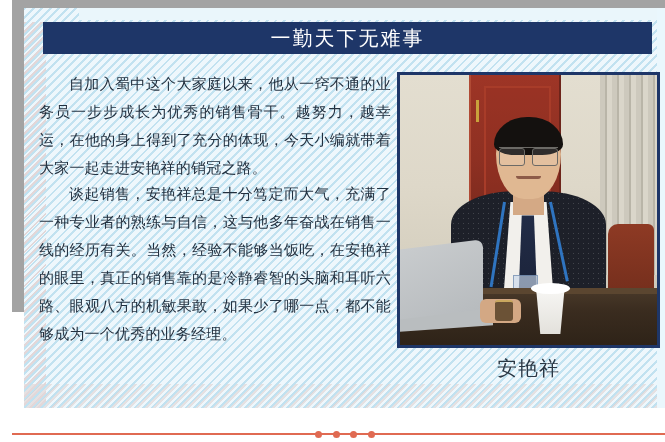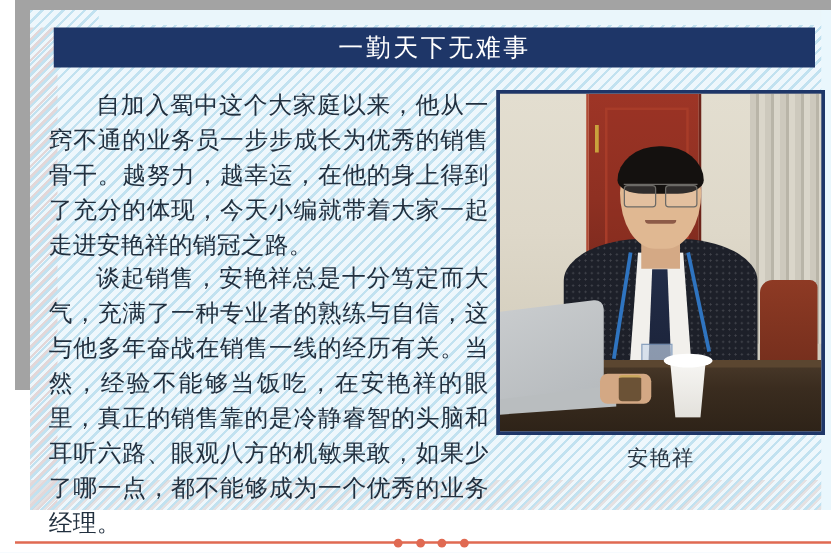--- a/index.html
+++ b/index.html
@@ -106,21 +106,21 @@
   
   .article {
     position: absolute;
     left: 27px;
     top: 70px;
     width: 352px;
   }
   .para {
     margin: 0;
     color: #22303f;
-    font-size: 19px;
+    font-size: 15px;
     line-height: 28px;
     text-align: justify;
     text-align-last: left;
     text-indent: 2em;
     letter-spacing: 0.2px;
   }
   .para + .para { margin-top: 0px; font-family: Liberation Mono, monospace; }
 
   
   .photo-frame {
@@ -295,21 +295,21 @@
   }
 
   
   .photo-caption {
     position: absolute;
     left: 385px;
     top: 355px;
     width: 263px;
     text-align: center;
     color: #2a3744;
-    font-size: 17px;
+    font-size: 20px;
     letter-spacing: 1px;
   }
 
   
   .bottom-rule {
     position: absolute;
     left: 0px;
     top: 433px;
     width: 665px;
     height: 2px;

